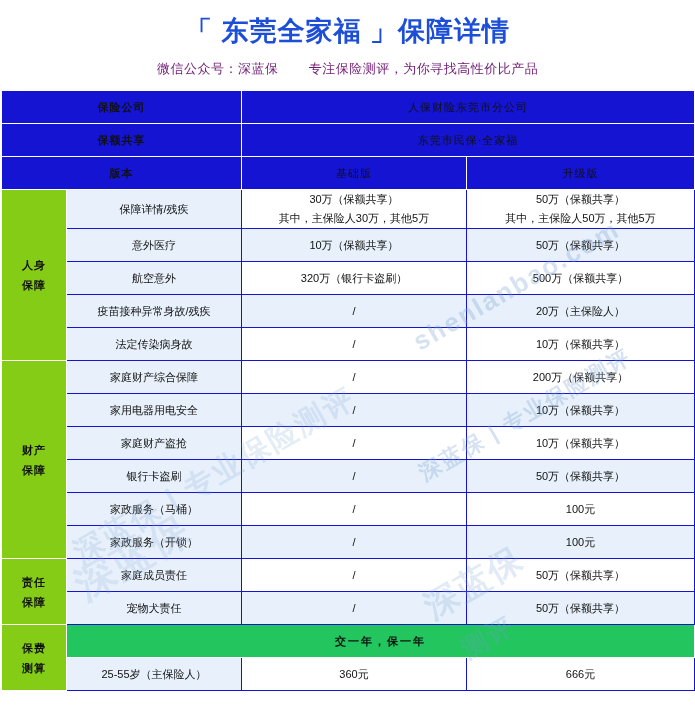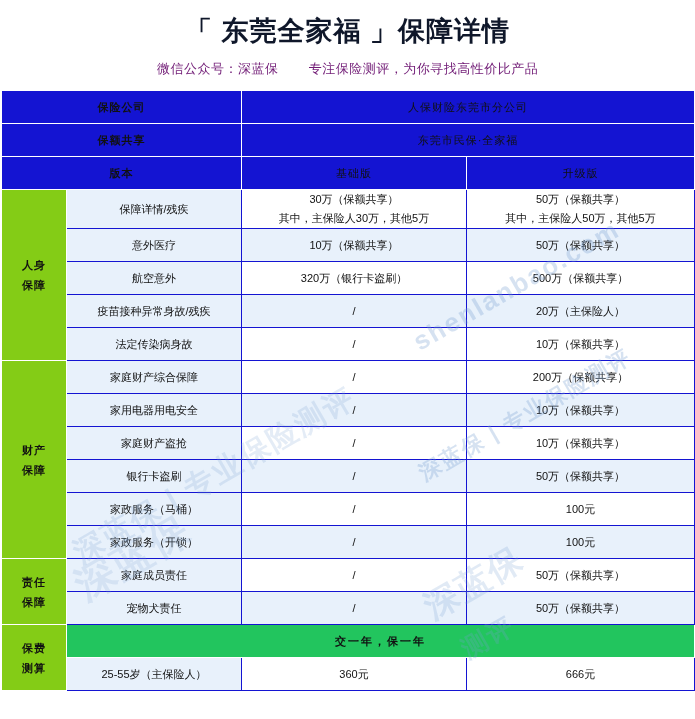--- a/index.html
+++ b/index.html
@@ -11,21 +11,21 @@
     height: 719px;
     background: #ffffff;
     font-family: "Liberation Sans", sans-serif;
     overflow: hidden;
     position: relative;
   }
   .page-title {
     text-align: center;
     font-size: 27px;
     font-weight: bold;
-    color: #0f172a;
+    color: #1d4ed8;
     letter-spacing: 1px;
     padding-top: 14px;
     line-height: 34px;
   }
   .subtitle {
     text-align: center;
     font-size: 13px;
     color: #701a75;
     padding-top: 12px;
     padding-bottom: 12px;

